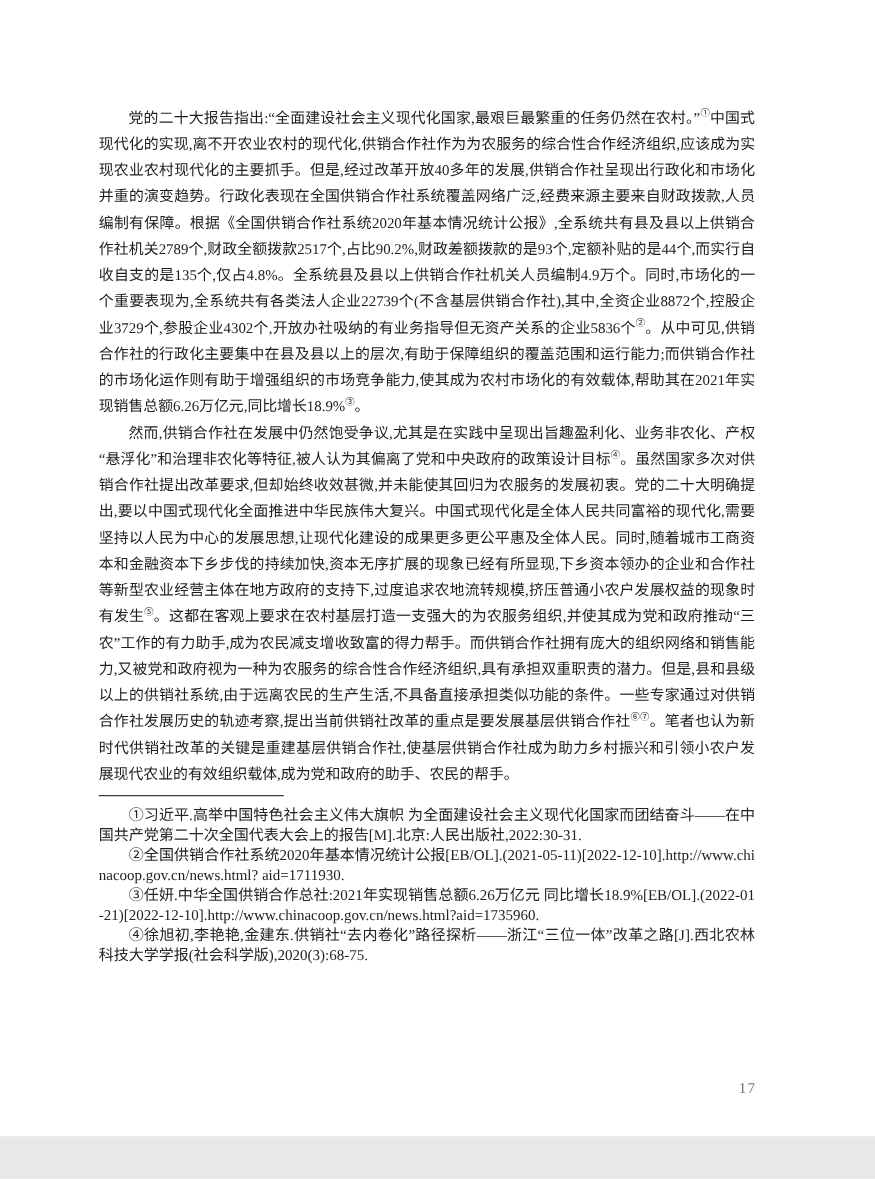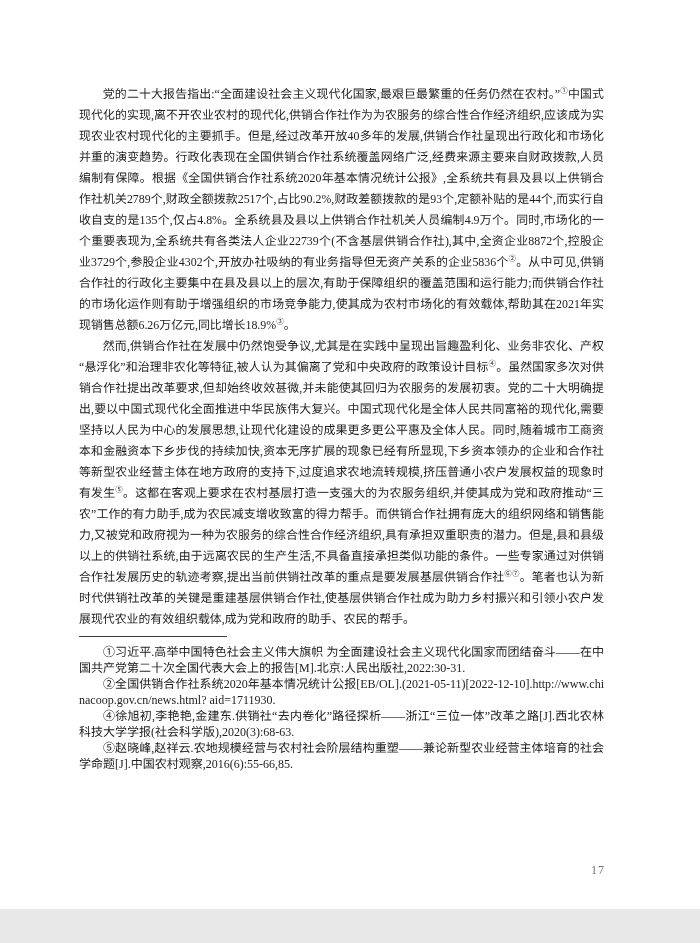--- a/index.html
+++ b/index.html
@@ -67,21 +67,21 @@
 
     <p class="para"><span>党的二十大报告指出:“全面建设社会主义现代化国家,最艰巨最繁重的任务仍然在农村。”</span><sup>①</sup><span>中国式现代化的实现,离不开农业农村的现代化,供销合作社作为为农服务的综合性合作经济组织,应该成为实现农业农村现代化的主要抓手。但是,经过改革开放40多年的发展,供销合作社呈现出行政化和市场化并重的演变趋势。行政化表现在全国供销合作社系统覆盖网络广泛,经费来源主要来自财政拨款,人员编制有保障。根据《全国供销合作社系统2020年基本情况统计公报》,全系统共有县及县以上供销合作社机关2789个,财政全额拨款2517个,占比90.2%,财政差额拨款的是93个,定额补贴的是44个,而实行自收自支的是135个,仅占4.8%。全系统县及县以上供销合作社机关人员编制4.9万个。同时,市场化的一个重要表现为,全系统共有各类法人企业22739个(不含基层供销合作社),其中,全资企业8872个,控股企业3729个,参股企业4302个,开放办社吸纳的有业务指导但无资产关系的企业5836个</span><sup>②</sup><span>。从中可见,供销合作社的行政化主要集中在县及县以上的层次,有助于保障组织的覆盖范围和运行能力;而供销合作社的市场化运作则有助于增强组织的市场竞争能力,使其成为农村市场化的有效载体,帮助其在2021年实现销售总额6.26万亿元,同比增长18.9%</span><sup>③</sup><span>。</span></p>
 
     <p class="para"><span>然而,供销合作社在发展中仍然饱受争议,尤其是在实践中呈现出旨趣盈利化、业务非农化、产权“悬浮化”和治理非农化等特征,被人认为其偏离了党和中央政府的政策设计目标</span><sup>④</sup><span>。虽然国家多次对供销合作社提出改革要求,但却始终收效甚微,并未能使其回归为农服务的发展初衷。党的二十大明确提出,要以中国式现代化全面推进中华民族伟大复兴。中国式现代化是全体人民共同富裕的现代化,需要坚持以人民为中心的发展思想,让现代化建设的成果更多更公平惠及全体人民。同时,随着城市工商资本和金融资本下乡步伐的持续加快,资本无序扩展的现象已经有所显现,下乡资本领办的企业和合作社等新型农业经营主体在地方政府的支持下,过度追求农地流转规模,挤压普通小农户发展权益的现象时有发生</span><sup>⑤</sup><span>。这都在客观上要求在农村基层打造一支强大的为农服务组织,并使其成为党和政府推动“三农”工作的有力助手,成为农民减支增收致富的得力帮手。而供销合作社拥有庞大的组织网络和销售能力,又被党和政府视为一种为农服务的综合性合作经济组织,具有承担双重职责的潜力。但是,县和县级以上的供销社系统,由于远离农民的生产生活,不具备直接承担类似功能的条件。一些专家通过对供销合作社发展历史的轨迹考察,提出当前供销社改革的重点是要发展基层供销合作社</span><sup>⑥⑦</sup><span>。笔者也认为新时代供销社改革的关键是重建基层供销合作社,使基层供销合作社成为助力乡村振兴和引领小农户发展现代农业的有效组织载体,成为党和政府的助手、农民的帮手。</span></p>
 
     <hr class="fn-rule">
 
     <section class="footnotes">
       <p class="fn">①习近平.高举中国特色社会主义伟大旗帜 为全面建设社会主义现代化国家而团结奋斗——在中国共产党第二十次全国代表大会上的报告[M].北京:人民出版社,2022:30-31.</p>
       <p class="fn">②全国供销合作社系统2020年基本情况统计公报[EB/OL].(2021-05-11)[2022-12-10].http://www.chinacoop.gov.cn/news.html? aid=1711930.</p>
-      <p class="fn">④徐旭初,李艳艳,金建东.供销社“去内卷化”路径探析——浙江“三位一体”改革之路[J].西北农林科技大学学报(社会科学版),2020(3):68-63.</p>
-      <p class="fn">⑤赵晓峰,赵祥云.农地规模经营与农村社会阶层结构重塑——兼论新型农业经营主体培育的社会学命题[J].中国农村观察,2016(6):55-66,85.</p>
+      <p class="fn">③任妍.中华全国供销合作总社:2021年实现销售总额6.26万亿元 同比增长18.9%[EB/OL].(2022-01-21)[2022-12-10].http://www.chinacoop.gov.cn/news.html?aid=1735960.</p>
+      <p class="fn">④徐旭初,李艳艳,金建东.供销社“去内卷化”路径探析——浙江“三位一体”改革之路[J].西北农林科技大学学报(社会科学版),2020(3):68-75.</p>
     </section>
 
   </main>
 
   <div class="page-number">17</div>
 
 </div>
 
 </body></html>

